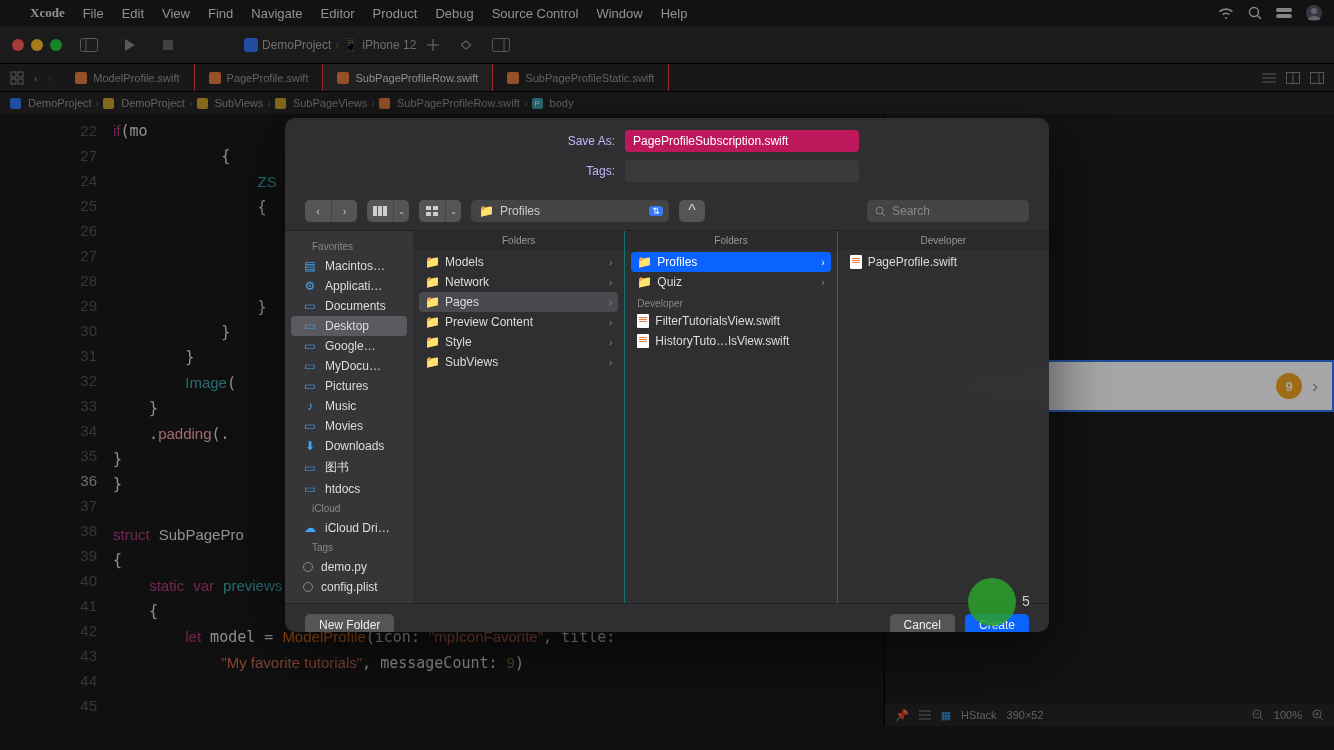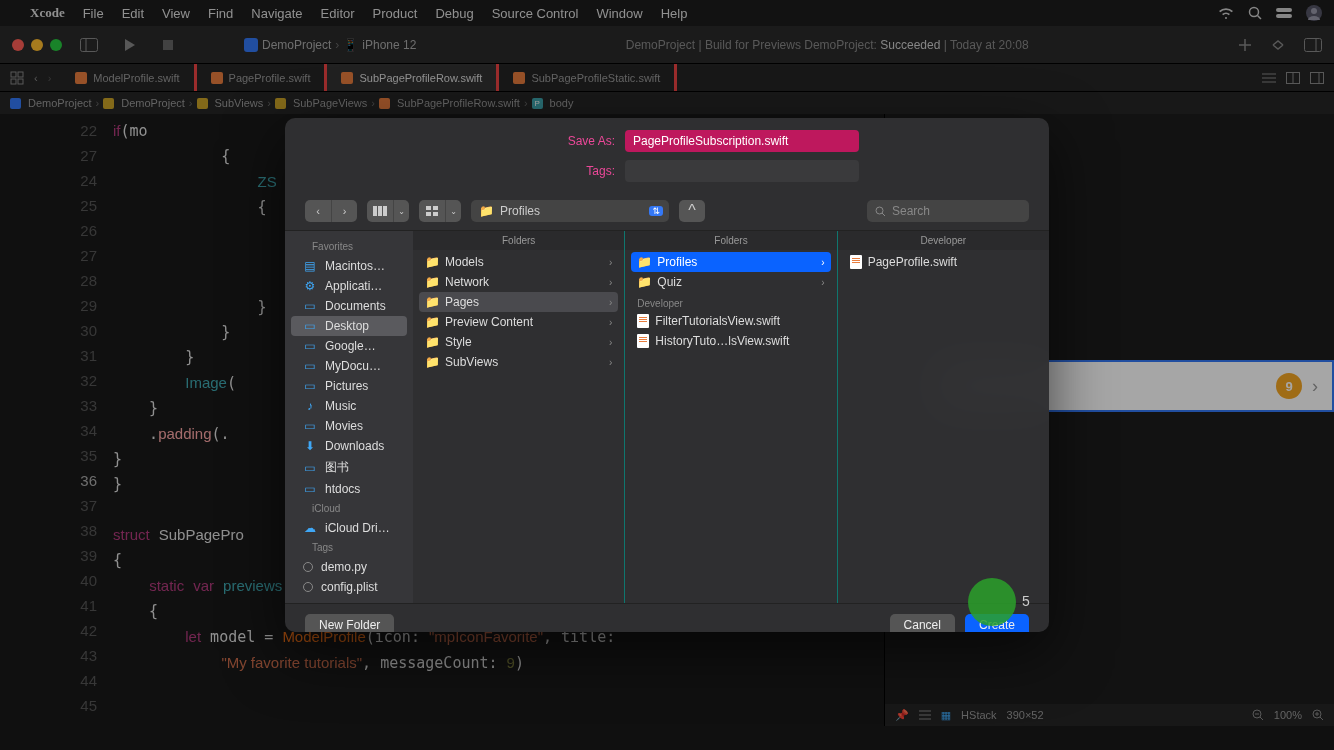--- a/index.html
+++ b/index.html
@@ -19,21 +19,21 @@
 .dot.red { background: #ff5f56; }
 .dot.yellow { background: #ffbd2e; }
 .dot.green { background: #27c93f; }
 .scheme { display: flex; align-items: center; gap: 4px; margin-left: 60px; }
 .scheme-icon { width: 14px; height: 14px; background: #3478f6; border-radius: 3px; }
 .status-center { flex: 1; text-align: center; color: #888; }
 .status-center .succ { color: #ccc; }
 
 
 .tabs { height: 28px; background: #252525; border-bottom: 1px solid #000; display: flex; align-items: stretch; font-size: 11px; color: #999; }
-.tab { display: flex; align-items: center; padding: 0 14px; gap: 6px; border-right: 3px solid #ef4444; }
+.tab { display: flex; align-items: center; padding: 0 14px; gap: 6px; border-right: 1px solid #ef4444; }
 .tab.active { background: #333; color: #ddd; }
 .tab-icon { width: 12px; height: 12px; background: #e87d3e; border-radius: 2px; }
 .tabs-actions { margin-left: auto; display: flex; align-items: center; padding: 0 10px; gap: 10px; }
 
 
 .breadcrumb { height: 22px; background: #252525; display: flex; align-items: center; font-size: 11px; padding: 0 10px; gap: 4px; color: #999; }
 .breadcrumb .chev { color: #666; }
 .bc-icon { display: inline-block; width: 11px; height: 11px; border-radius: 2px; vertical-align: middle; margin-right: 3px; }
 .bc-blue { background: #3478f6; }
 .bc-yellow { background: #c9a227; }
@@ -59,21 +59,21 @@
 .prev-row .label { color: #333; font-size: 14px; flex: 1; }
 .prev-badge { width: 26px; height: 26px; border-radius: 13px; background: #f5a623; color: #fff; display: flex; align-items: center; justify-content: center; font-size: 13px; font-weight: 600; }
 .prev-chev { color: #999; font-size: 18px; }
 .prev-status { position: absolute; bottom: 0; left: 0; right: 0; height: 22px; background: #252525; display: flex; align-items: center; padding: 0 10px; gap: 10px; font-size: 11px; color: #999; }
 .prev-status .right { margin-left: auto; display: flex; gap: 10px; align-items: center; }
 
 
 .dialog { position: absolute; top: 118px; left: 285px; width: 764px; height: 514px; background: rgba(48,48,50,0.98); border-radius: 10px; box-shadow: 0 20px 60px rgba(0,0,0,0.6); display: flex; flex-direction: column; overflow: hidden; backdrop-filter: blur(20px); }
 .dlg-top { padding: 12px 20px 6px; }
 .dlg-field { display: flex; align-items: center; gap: 10px; margin-bottom: 8px; }
-.dlg-label { width: 310px; text-align: right; font-size: 12px; color: #ec4899; }
+.dlg-label { width: 310px; text-align: right; font-size: 12px; color: #c4b5fd; }
 .dlg-input { flex: 0 0 234px; background: #be185d; border: none; border-radius: 4px; padding: 4px 8px; color: #fff; font-size: 12px; height: 22px; }
 .dlg-input.tags { background: #3a3a3c; }
 .dlg-nav { display: flex; align-items: center; gap: 10px; padding: 4px 20px 8px; }
 .seg { display: flex; border-radius: 5px; overflow: hidden; }
 .seg button { background: #555; border: none; width: 26px; height: 22px; color: #ccc; display: flex; align-items: center; justify-content: center; font-size: 11px; }
 .seg button + button { border-left: 1px solid #444; }
 .loc-drop { background: #444; border-radius: 5px; display: flex; align-items: center; padding: 0 6px 0 8px; height: 22px; font-size: 12px; gap: 6px; width: 198px; }
 .loc-drop .folder-icon { color: #3fa7f6; }
 .loc-drop .arrows { margin-left: auto; background: #3478f6; border-radius: 3px; padding: 0 3px; font-size: 9px; color: #fff; }
 .expand-btn { background: #555; border-radius: 5px; width: 26px; height: 22px; color: #ccc; display: flex; align-items: center; justify-content: center; }
@@ -182,23 +182,20 @@
         <rect x="1" y="1" width="10" height="10" fill="#666"></rect>
       </svg>
   </span>
   <div class="scheme">
     <span class="scheme-icon"></span>
     <span>DemoProject</span>
     <span style="color:#666">›</span>
     <span>📱</span>
     <span>iPhone 12</span>
   </div>
-  <div class="status-center">
-    <span>DemoProject | Build for Previews DemoProject: </span><span class="succ">Succeeded</span><span> | Today at 20:08</span>
-  </div>
   <span>
     <svg width="14" height="14" viewBox="0 0 14 14">
         <line x1="7" y1="1" x2="7" y2="13" stroke="#888" stroke-width="1.5"></line>
         <line x1="1" y1="7" x2="13" y2="7" stroke="#888" stroke-width="1.5"></line>
       </svg>
   </span>
   <span style="margin-left:8px">
     <svg width="16" height="12" viewBox="0 0 16 12">
         <path d="M3 6l5-4 5 4M3 6l5 4 5-4" stroke="#888" fill="none" stroke-width="1.5"></path>
       </svg>

